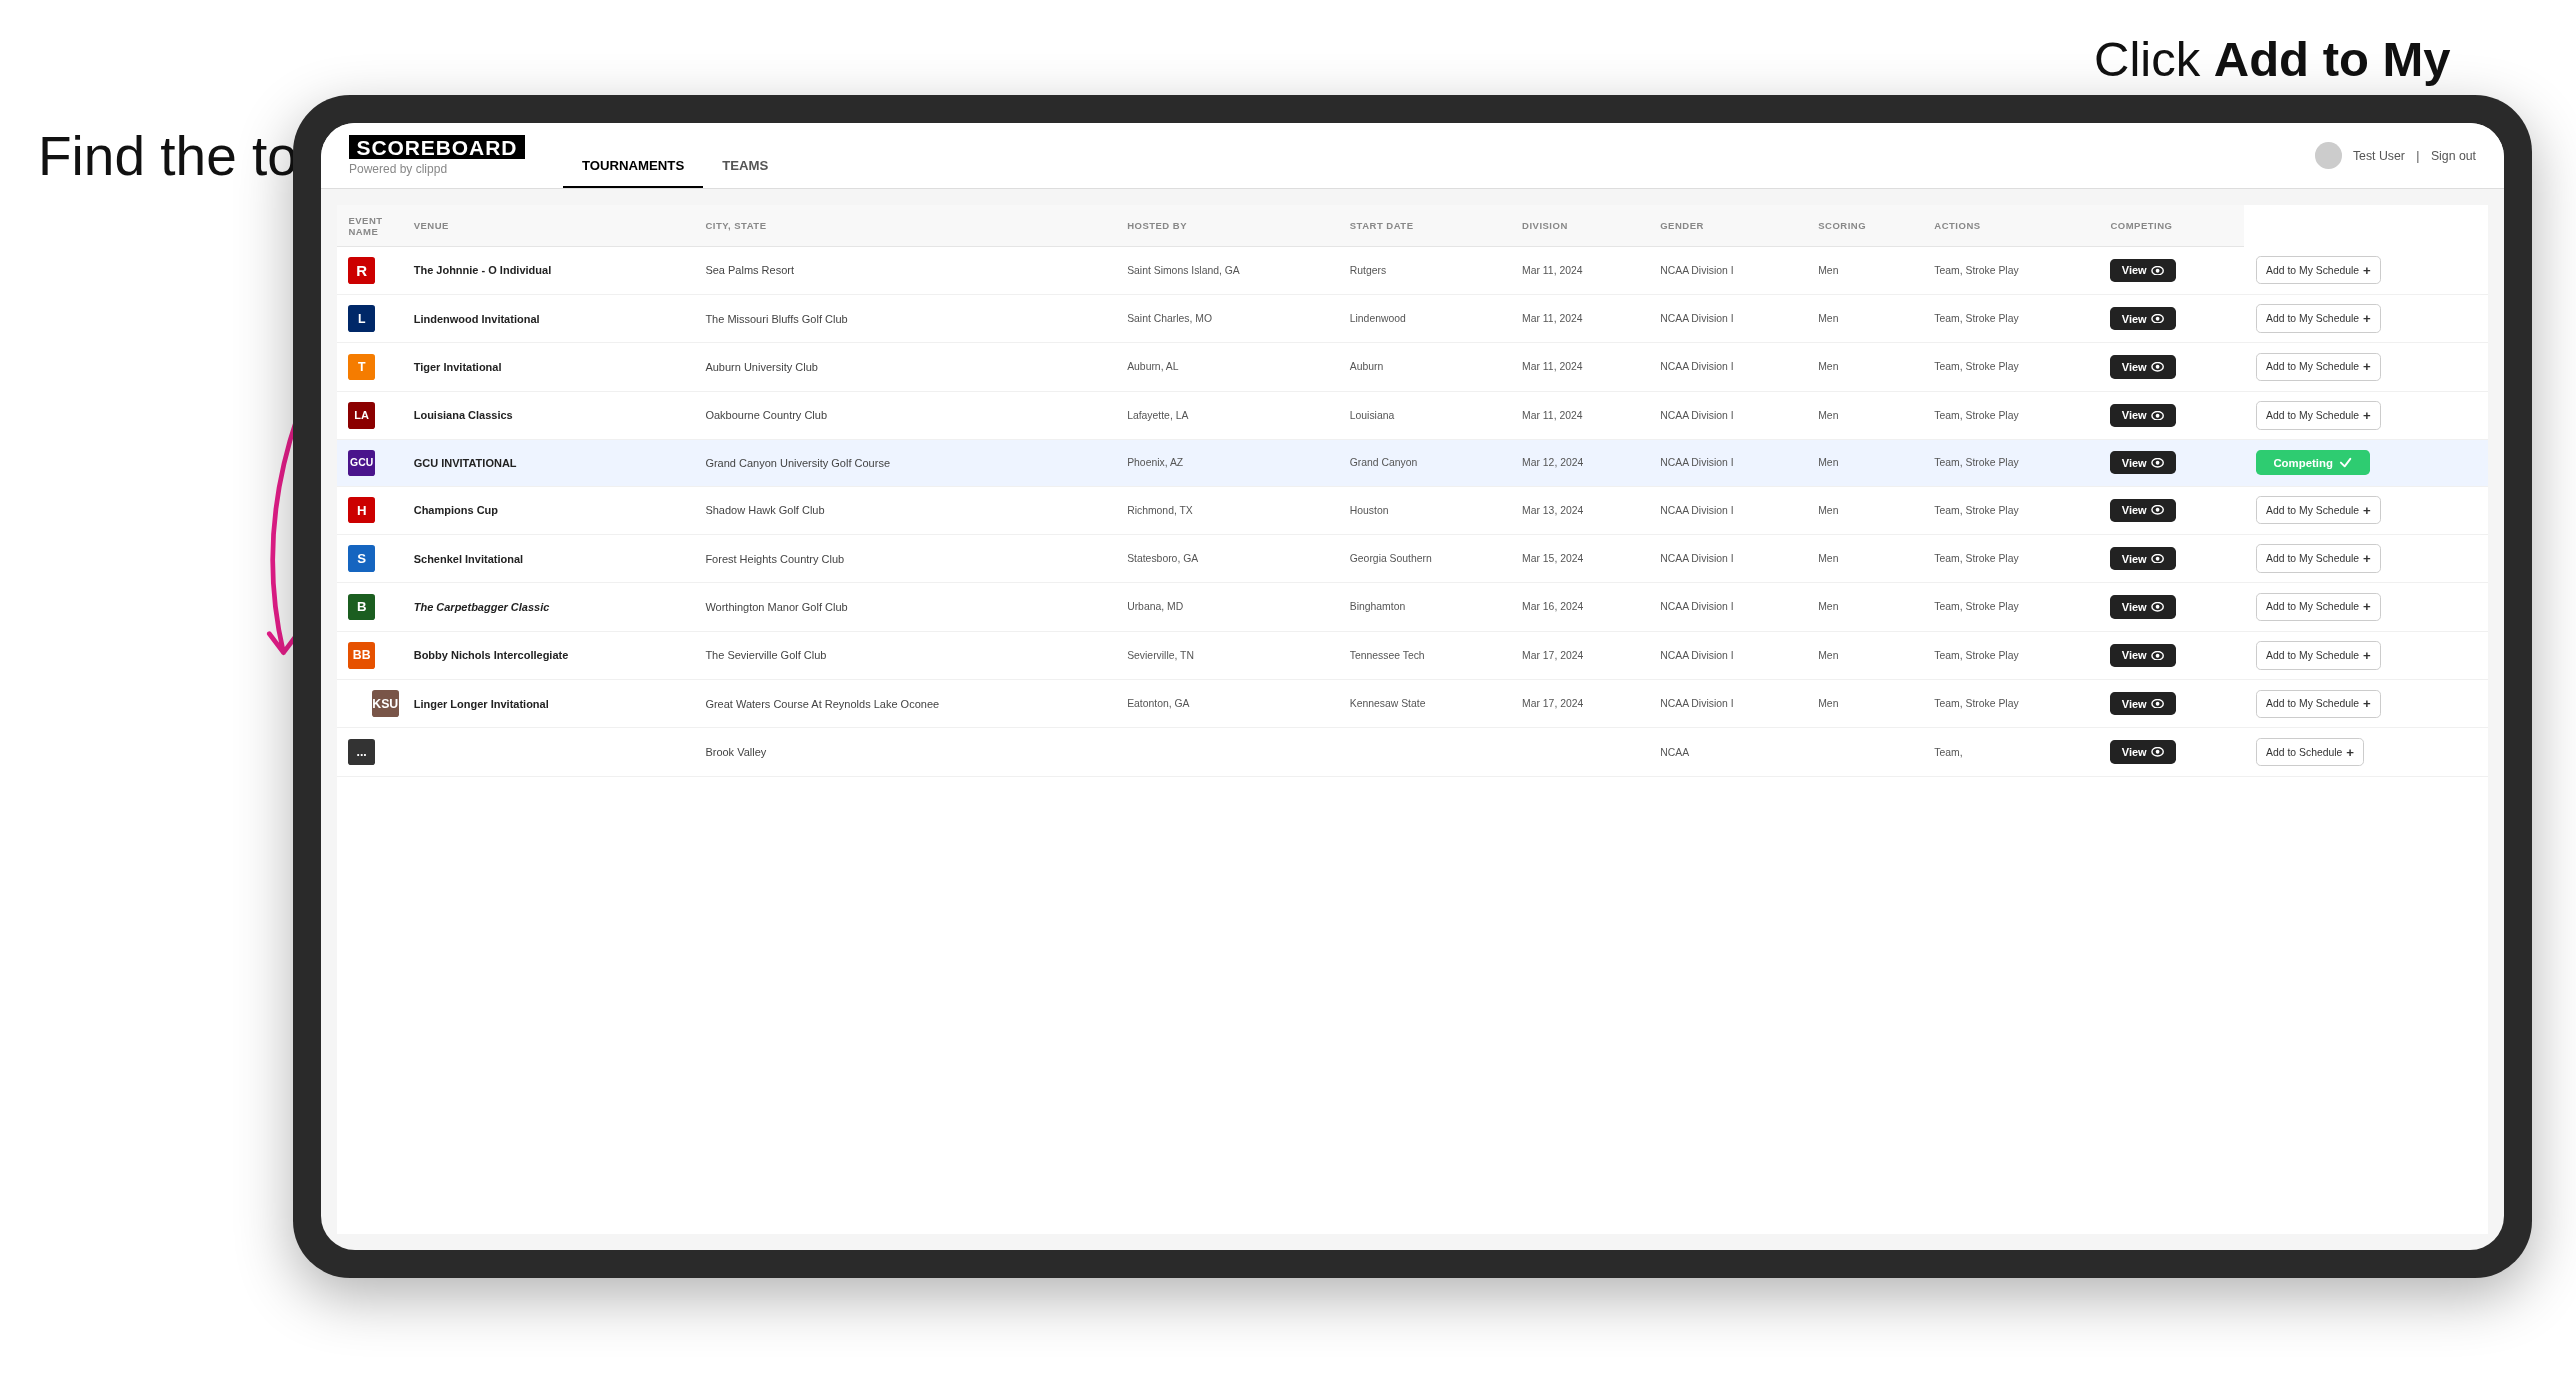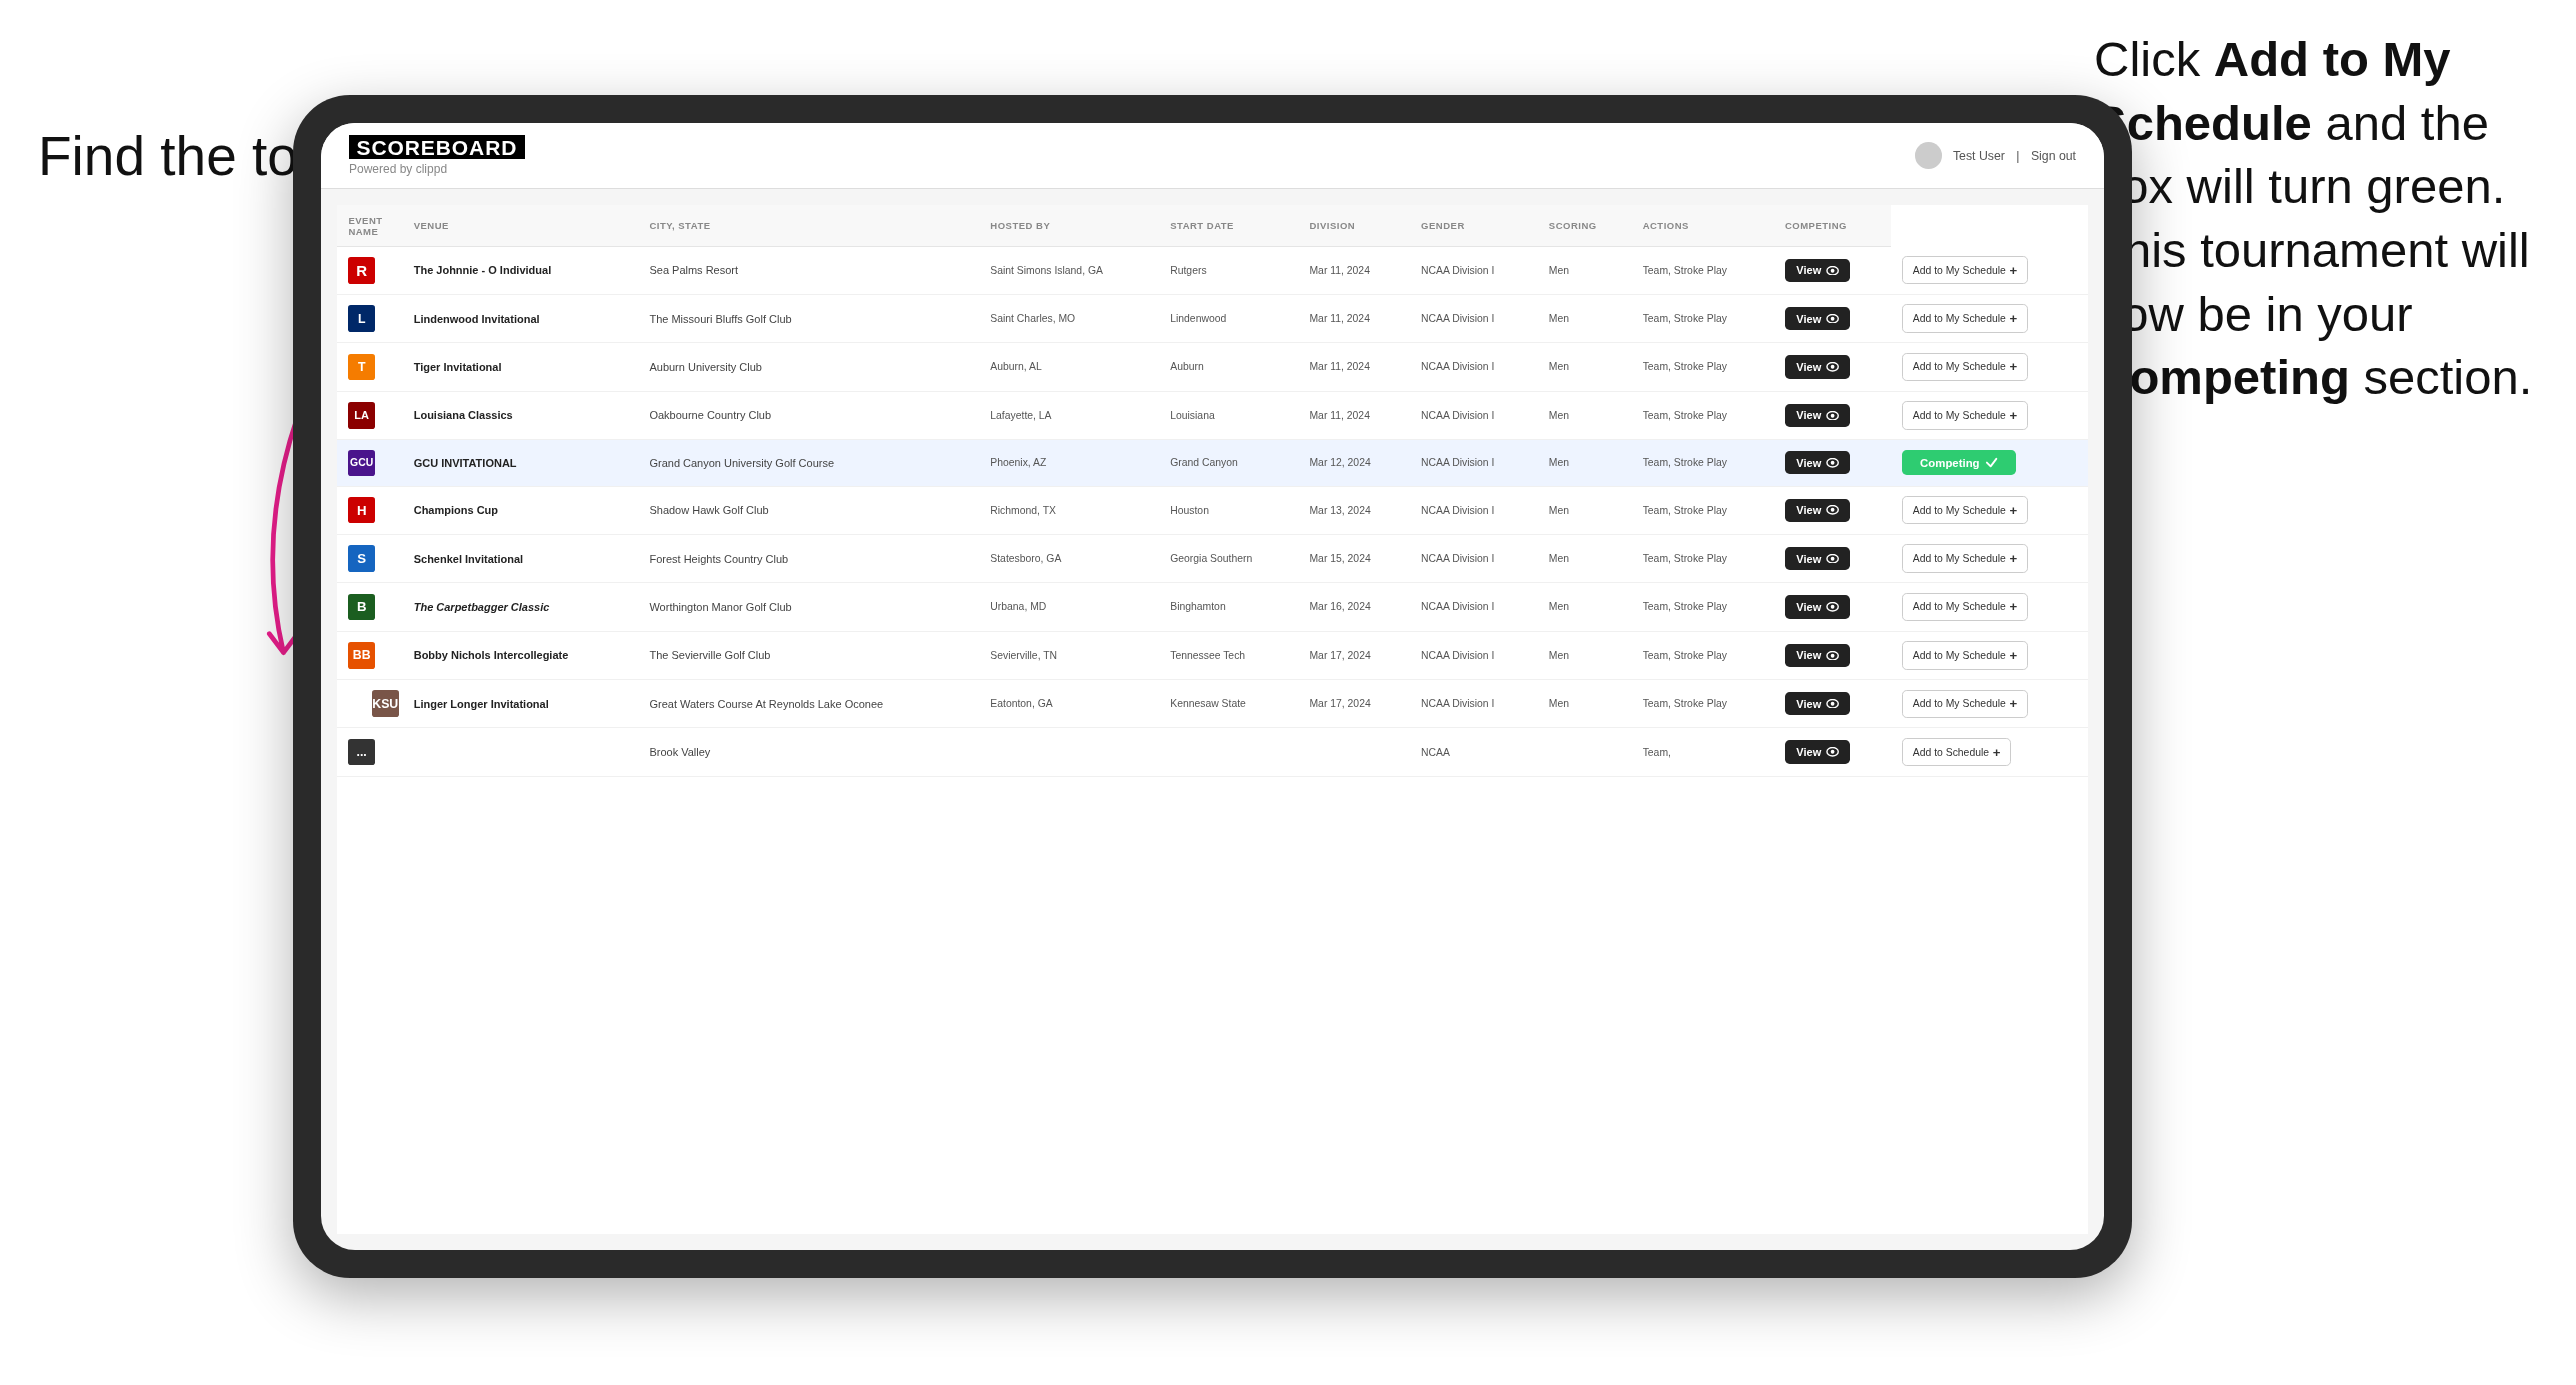--- a/index.html
+++ b/index.html
@@ -35,21 +35,21 @@
 
     .annotation-right strong {
       font-weight: 900;
     }
 
     
     .tablet-frame {
       position: absolute;
       left: 293px;
       top: 95px;
-      width: 1839px;
+      width: 2239px;
       height: 1183px;
       background: #2a2a2a;
       border-radius: 57px;
       padding: 28px;
       box-shadow: 0 19px 57px rgba(0,0,0,0.3);
     }
 
     .tablet-screen {
       width: 100%;
       height: 100%;
@@ -304,20 +304,24 @@
   <path d="M 240 20 Q 100 80 30 160 L 50 150 M 30 160 L 45 145" stroke="#e91e8c" stroke-width="5" fill="none" stroke-linecap="round" stroke-linejoin="round"></path>
 </svg>
 
 <div class="tablet-frame">
   <div class="tablet-screen">
 
     <div class="navbar">
       <div class="logo-area">
         <span class="logo-scoreboard">SCOREBOARD</span>
         <span class="logo-powered">Powered by clippd</span>
+      </div>
+      <div class="nav-tabs">
+        <div class="nav-tab active">TOURNAMENTS</div>
+        <div class="nav-tab">TEAMS</div>
       </div>
       <div class="nav-right">
         <div class="user-avatar"></div>
         <span>Test User</span>
         <span>|</span>
         <span style="cursor:pointer;">Sign out</span>
       </div>
     </div>
 
     <div class="table-container">

